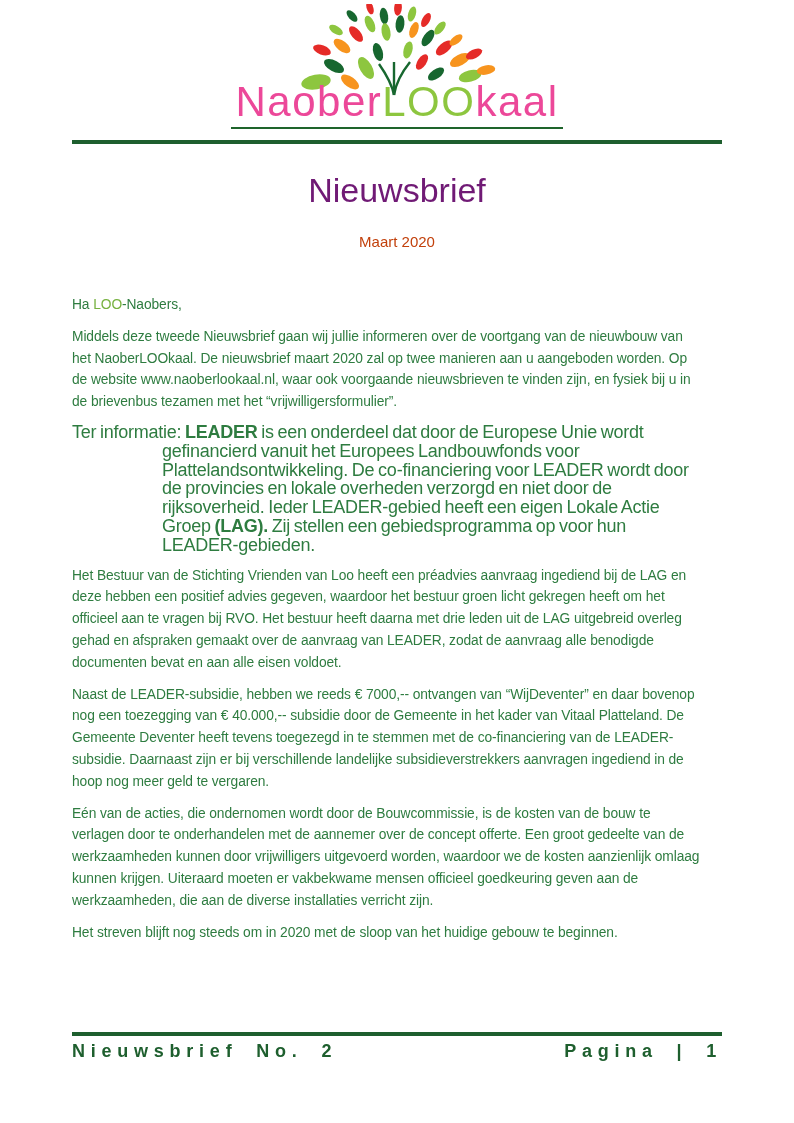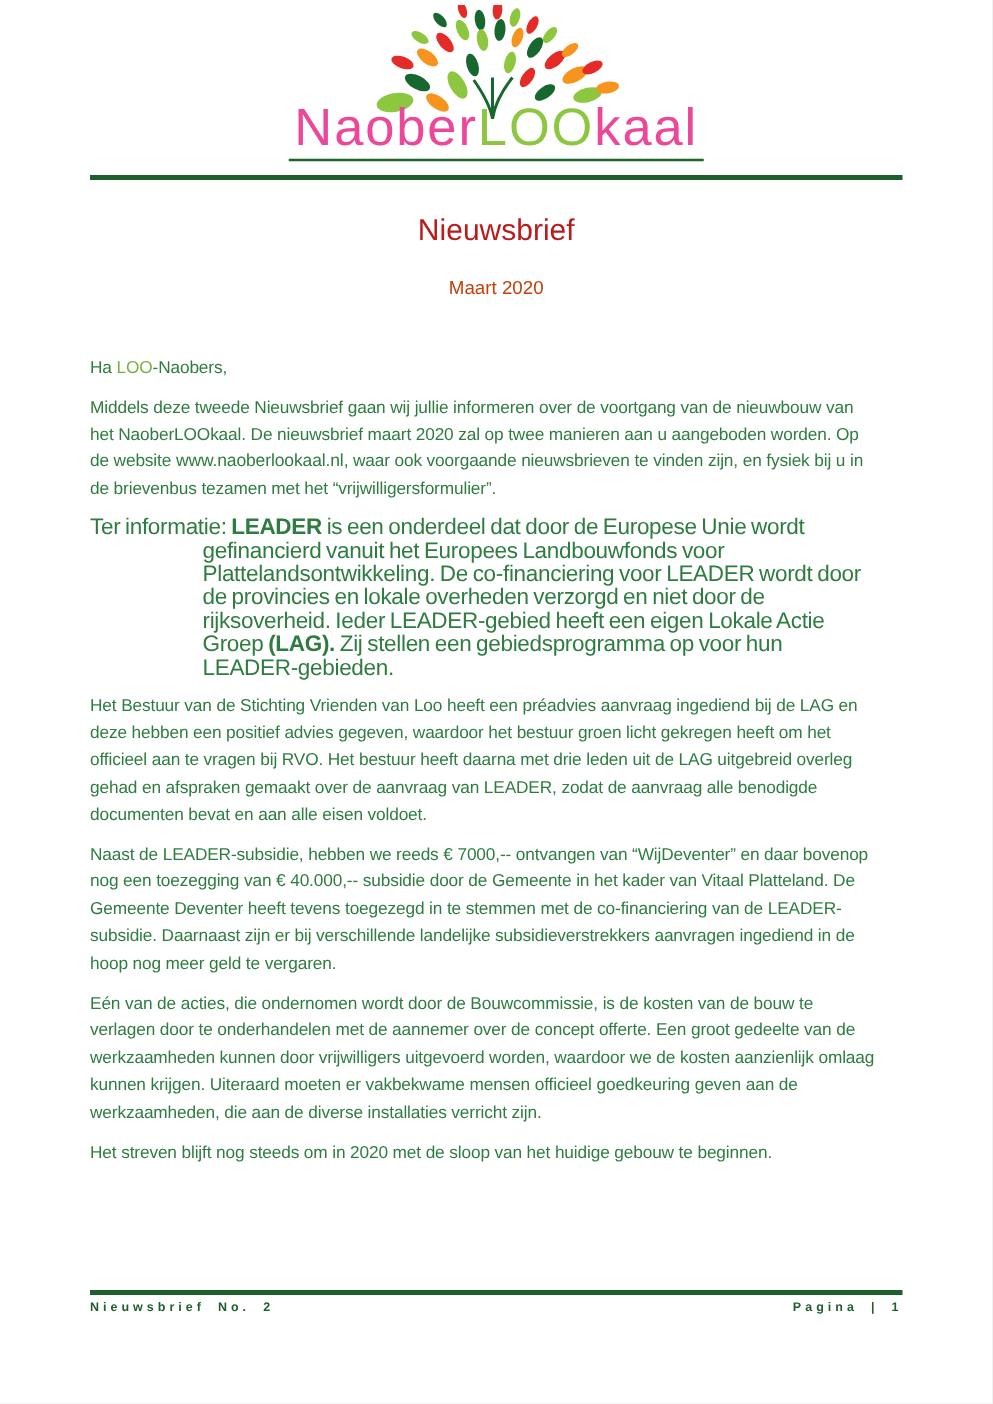--- a/index.html
+++ b/index.html
@@ -35,22 +35,22 @@
   }
   .header-rule {
     height: 4px;
     background: #1E5F2E;
     margin: 11px 72px 0 72px;
   }
   
   .doc-title {
     margin: 27px 0 0 0;
     text-align: center;
-    color: #b91c1c;
-    font-size: 24px;
+    color: #701a75;
+    font-size: 34px;
     font-weight: normal;
   }
   .doc-date {
     margin-top: 23px;
     text-align: center;
     color: #c2410c;
     font-size: 15px;
   }
   
   .body {
@@ -78,21 +78,21 @@
     left: 72px; right: 72px;
     top: 1032px;
     background: #ffffff;
   }
   .footer-rule { height: 4px; background: #1E5F2E; }
   .footer-row {
     display: flex;
     justify-content: space-between;
     margin-top: 5px;
     color: #1E5F2E;
-    font-size: 10px;
+    font-size: 18px;
     font-weight: bold;
     letter-spacing: 0.32em;
     word-spacing: 0.45em;
   }
 </style>
 </head>
 <body>
 
 <div class="page">
 

